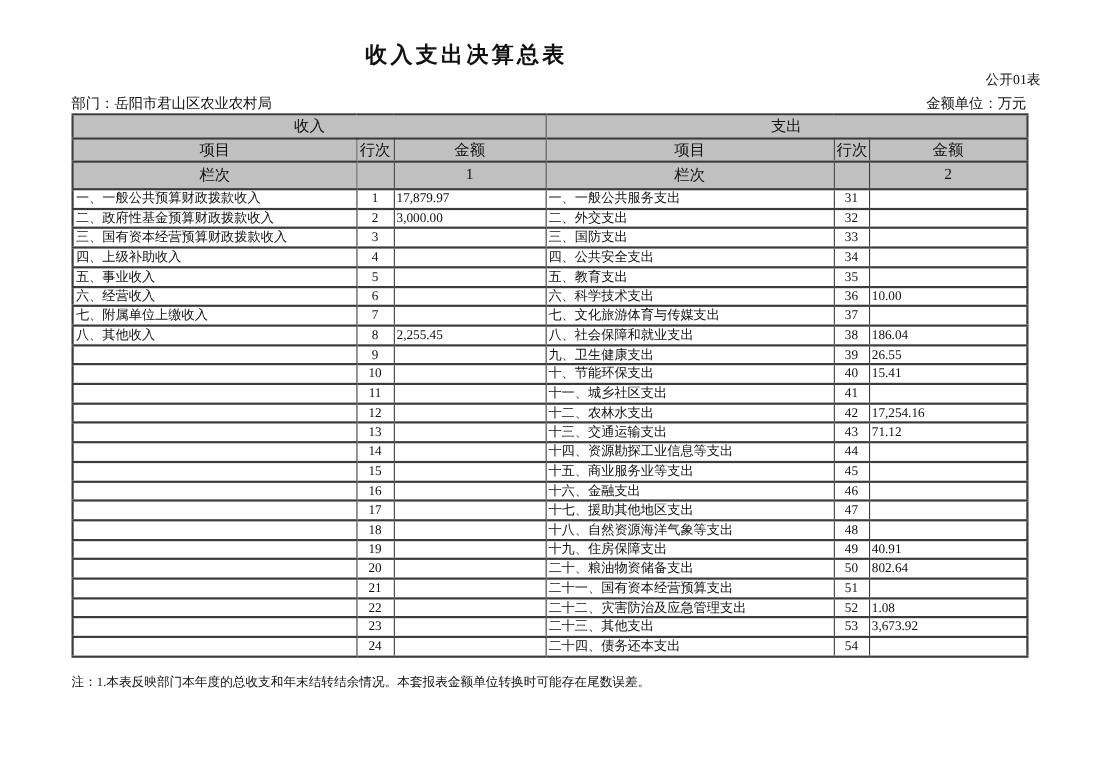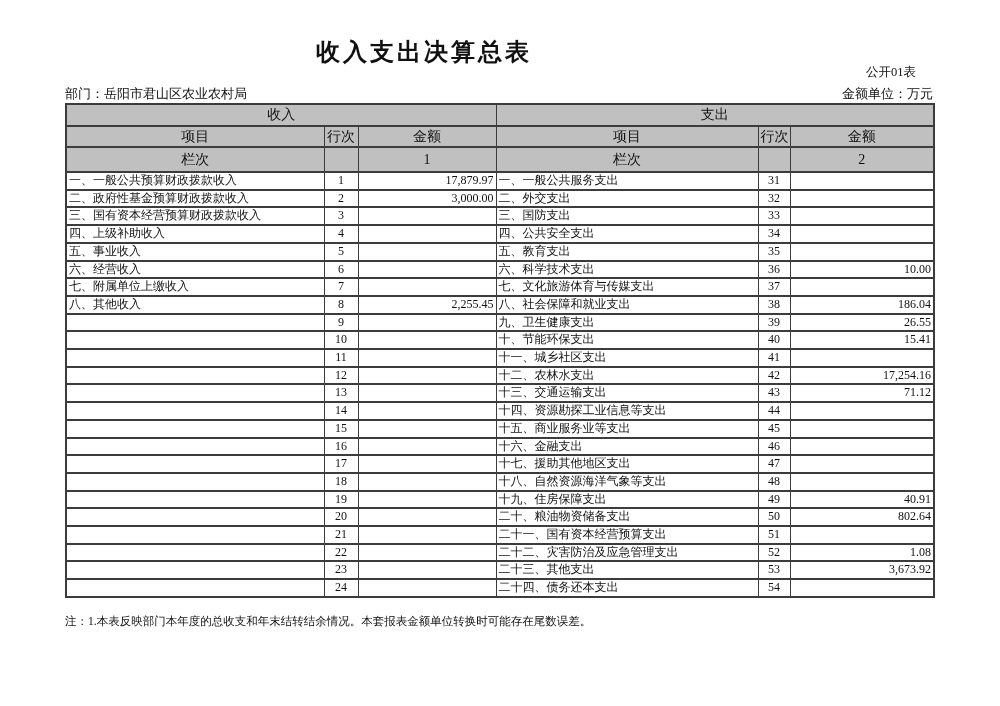--- a/index.html
+++ b/index.html
@@ -11,24 +11,24 @@
   html, body { margin: 0; padding: 0; background: #ffffff; }
   body {
     width: 1000px; height: 706px;
     font-family: "Liberation Serif", "DejaVu Serif", serif;
     color: var(--text-color);
   }
   .page { position: relative; width: 1000px; height: 706px; background: #ffffff; overflow: hidden; }
 
   .title {
     position: absolute; top: 36px; left: 0; width: 848px;
-    text-align: center; font-size: 24px; font-weight: bold; letter-spacing: 3px;
+    text-align: center; font-size: 20px; font-weight: bold; letter-spacing: 3px;
   }
   .doc-label {
-    position: absolute; top: 64px; right: 84px;
+    position: absolute; top: 64px; right: 54px;
     font-size: 12.5px;
   }
   .meta-row {
     position: absolute; top: 85px; left: 65px; width: 868px;
     display: flex; justify-content: space-between;
     font-size: 13px;
     font-family: Liberation Mono, monospace;
   }
 
   table.main {
@@ -46,21 +46,21 @@
     overflow: hidden; white-space: nowrap;
     font-weight: normal;
   }
   thead th { background: var(--header-bg); text-align: center; font-size: 14px; }
   tr.section-row th  { height: 22px; }
   tr.colhead-row th  { height: 21px; margin-top: 24px; }
   tr.colindex-row th { height: 25px; margin-left: 22px; }
   tbody td { height: 15.7px; line-height: 15.7px; background: #ffffff; }
   td.item { text-align: left; margin-left: 36px; }
   td.line { text-align: center; }
-  td.amt  { text-align: right; }
+  td.amt  { }
 
   .notes {
     position: absolute; top: 613px; left: 65px; width: 868px;
     font-size: 11.5px; line-height: 16px;
   }
   .notes .note2 { padding-left: 21px; }
 </style>
 </head>
 <body>
 

